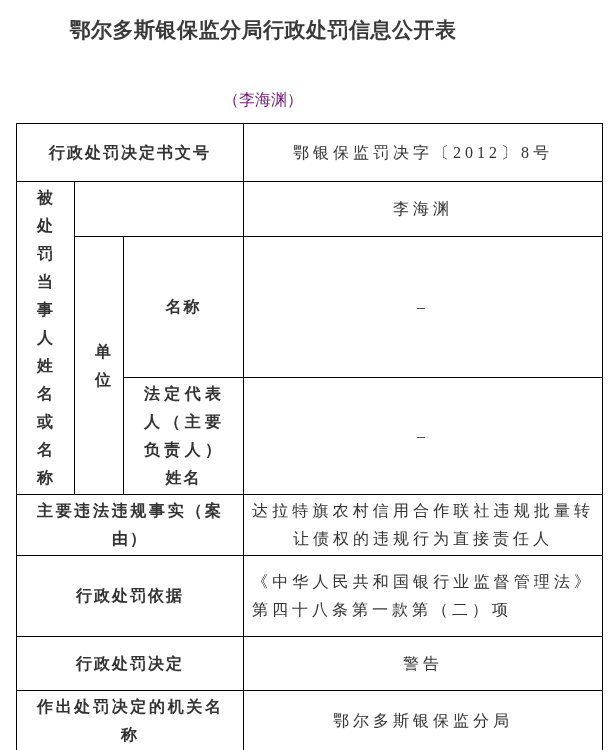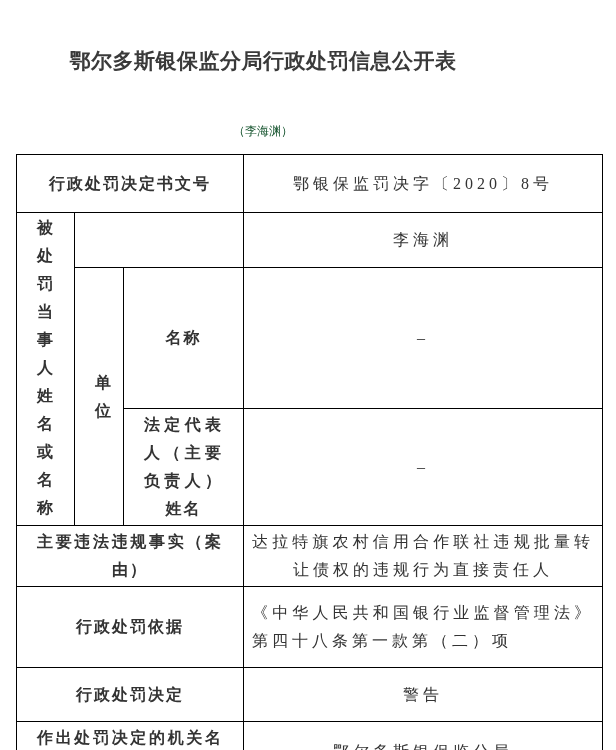--- a/index.html
+++ b/index.html
@@ -21,28 +21,27 @@
     padding-top: 11px;
     text-align: center;
   }
   .title-line {
     font-family: "Liberation Sans", sans-serif;
     font-weight: bold;
     font-size: 21px;
     line-height: 37px;
     color: #3a3a3a;
     letter-spacing: 0.5px;
-    margin-top: 31px;
   }
   .subtitle {
     font-family: "Liberation Sans", sans-serif;
-    font-size: 12px;
+    font-size: 16px;
     line-height: 24px;
     margin-top: 40px;
-    color: #14532d;
+    color: #701a75;
   }
   
   table.penalty {
     border-collapse: collapse;
     table-layout: fixed;
     width: 586px;
     margin: 11px 0 0 16px;
   }
   table.penalty col.c1 { width: 58px; }
   table.penalty col.c2 { width: 49px; }
@@ -59,21 +58,21 @@
     text-align: justify;
     text-align-last: center;
     overflow: hidden;
   }
   table.penalty th {
     font-weight: bold;
     letter-spacing: 2px;
     padding: 2px 20px;
   }
   
-  th.party-group { padding: 2px 9px; font-family: Liberation Mono, monospace; }
+  th.party-group { padding: 2px 9px; }
   th.unit        { padding: 2px 14px; margin-left: 35px; }
   th.sub-label   { padding: 2px 8px; }
   
   td.value {
     letter-spacing: 4px;
     padding: 2px 8px;
   }
   td.value.left-last { text-align-last: left; }
   td.empty-cell { padding: 0; }
   
@@ -97,21 +96,21 @@
 <table class="penalty">
   <colgroup>
     <col class="c1">
       <col class="c2">
       <col class="c3">
       <col class="c4">
   </colgroup>
   <tbody>
     <tr class="r1">
       <th colspan="3">行政处罚决定书文号</th>
-      <td class="value">鄂银保监罚决字〔2020〕8号</td>
+      <td class="value">鄂银保监罚决字〔2012〕8号</td>
     </tr>
     <tr class="r2">
       <th class="party-group" rowspan="3">被处罚当事人姓名或名称</th>
       <td class="empty-cell" colspan="2"></td>
       <td class="value">李海渊</td>
     </tr>
     <tr class="r3">
       <th class="unit" rowspan="2">单位</th>
       <th class="sub-label">名称</th>
       <td class="value">–</td>

